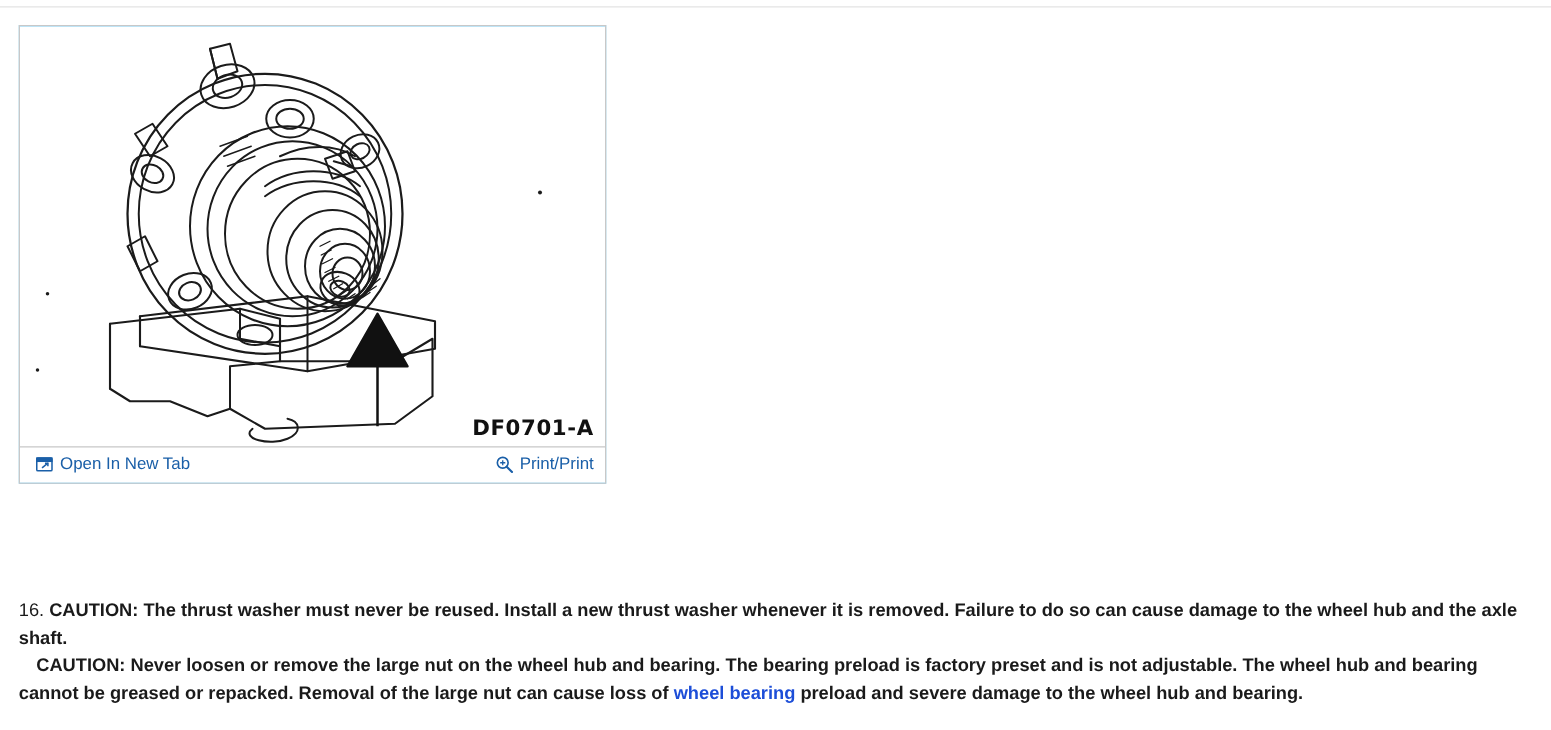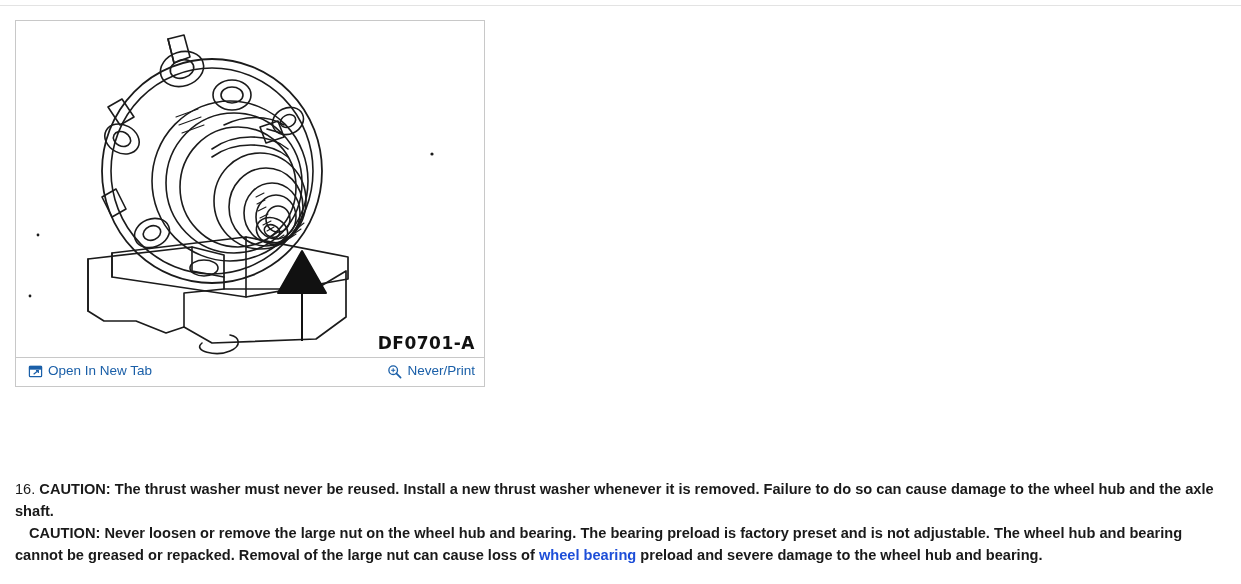--- a/index.html
+++ b/index.html
@@ -230,21 +230,21 @@
         <path d="M8.5 7 L11 7 L11 9.5" stroke="#1a5fa8" stroke-width="1.3" fill="none"></path>
       </svg>
       <span>Open In New Tab</span>
     </a>
     <a class="tool-link tool-zoom" href="#">
       <svg class="tool-icon" viewBox="0 0 16 16">
         <circle cx="6.6" cy="6.6" r="4.6" fill="none" stroke="#1a5fa8" stroke-width="1.4"></circle>
         <path d="M10 10 L14.5 14.5" stroke="#1a5fa8" stroke-width="1.8" stroke-linecap="round"></path>
         <path d="M4.4 6.6 L8.8 6.6 M6.6 4.4 L6.6 8.8" stroke="#1a5fa8" stroke-width="1.1"></path>
       </svg>
-      <span>Never/Print</span>
+      <span>Print/Print</span>
     </a>
   </div>
 </div>
 
 <div class="content">
   <div class="step">
     <span class="step-num">16.</span>
     <span class="caution">CAUTION: The thrust washer must never be reused. Install a new thrust washer whenever it is removed. Failure to do so can cause damage to the wheel hub and the axle shaft.</span>
     <br>
     <span class="indent-caution"></span><span class="caution">CAUTION: Never loosen or remove the large nut on the wheel hub and bearing. The bearing preload is factory preset and is not adjustable. The wheel hub and bearing cannot be greased or repacked. Removal of the large nut can cause loss of </span><a class="link-inline" href="#">wheel bearing</a><span class="caution"> preload and severe damage to the wheel hub and bearing.</span>

